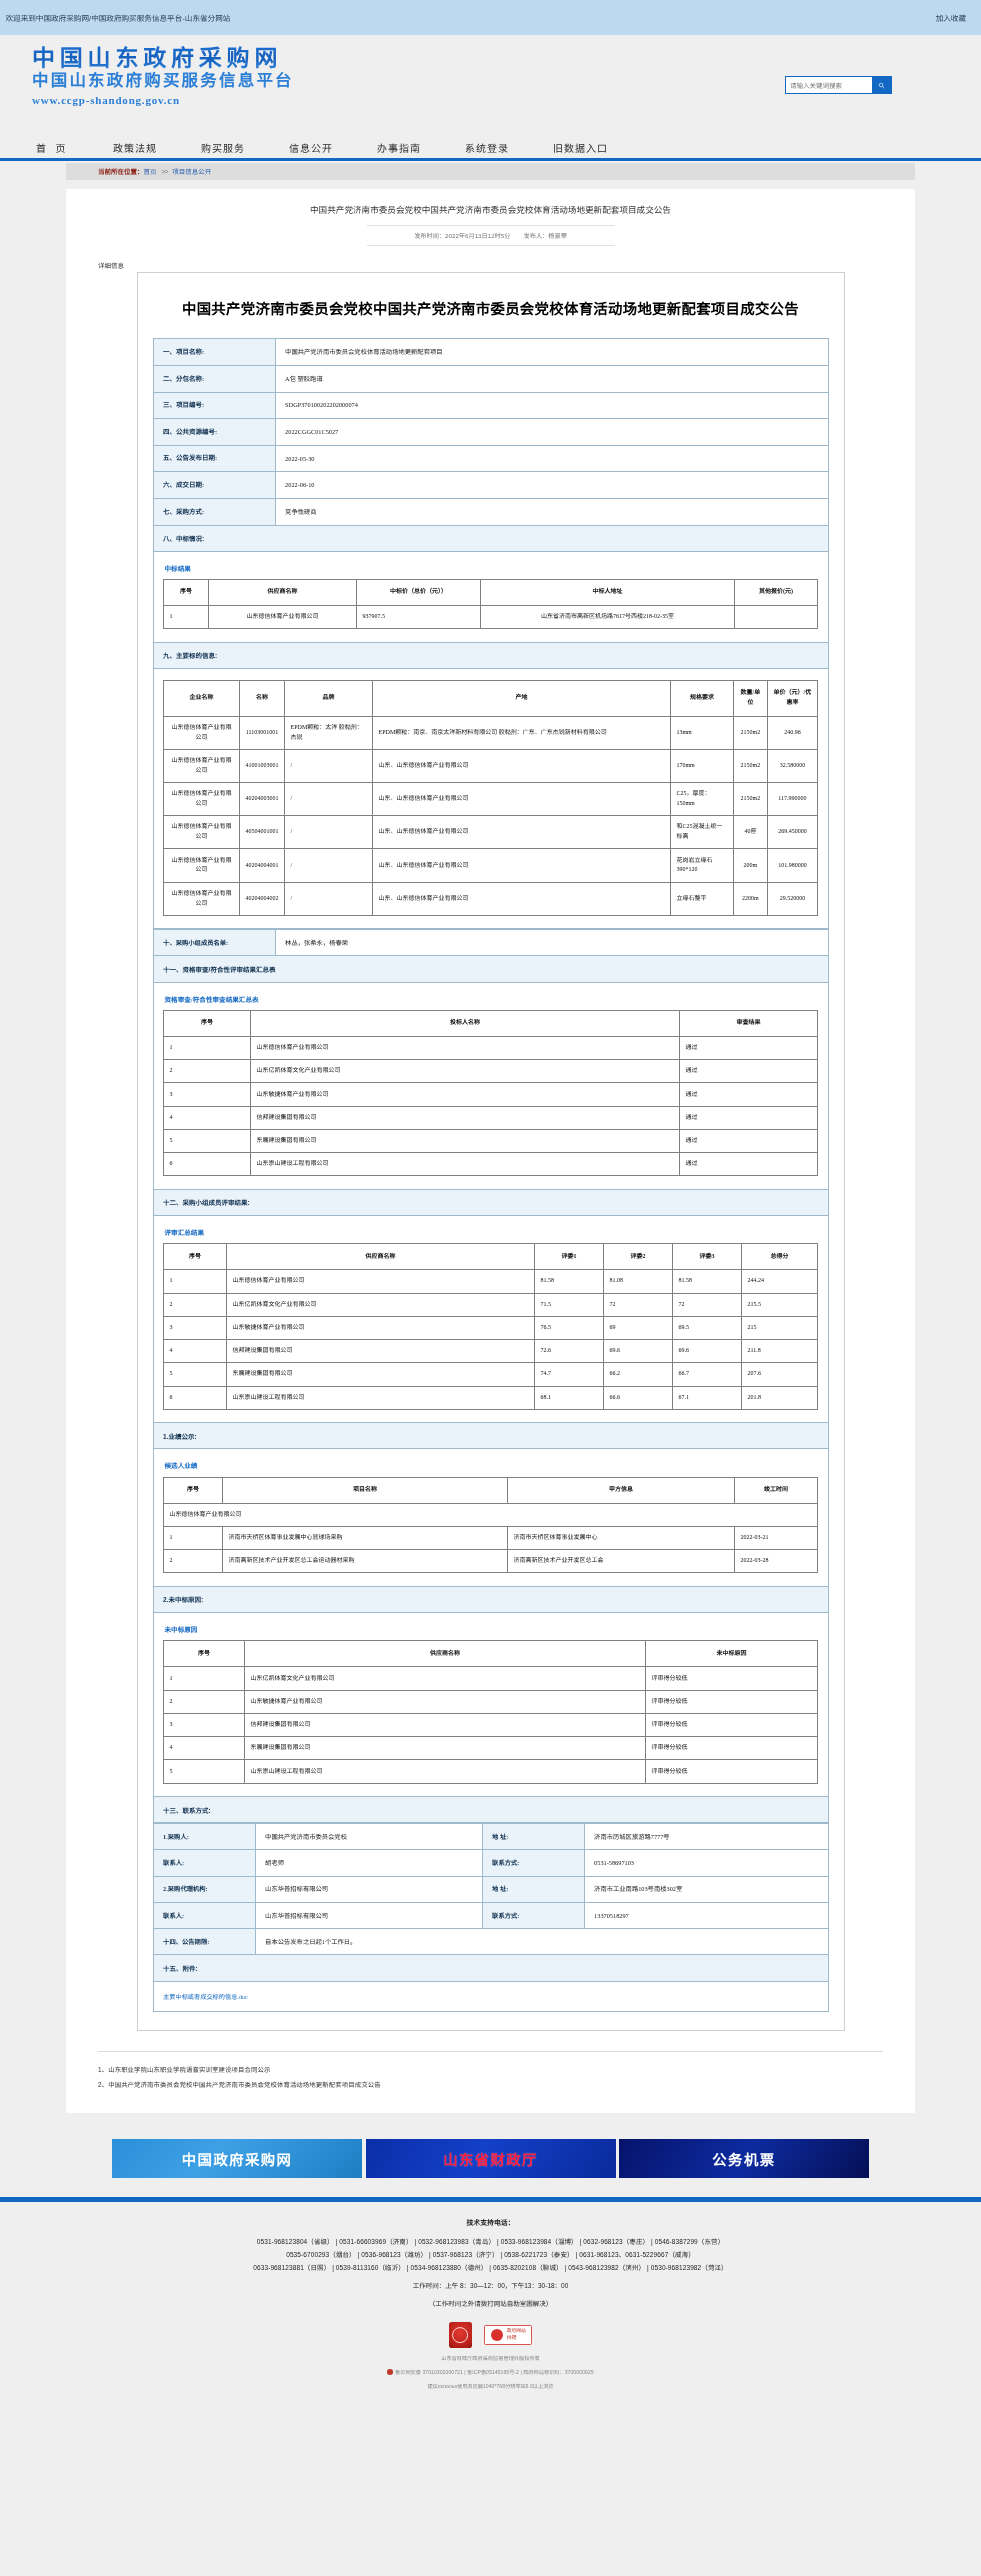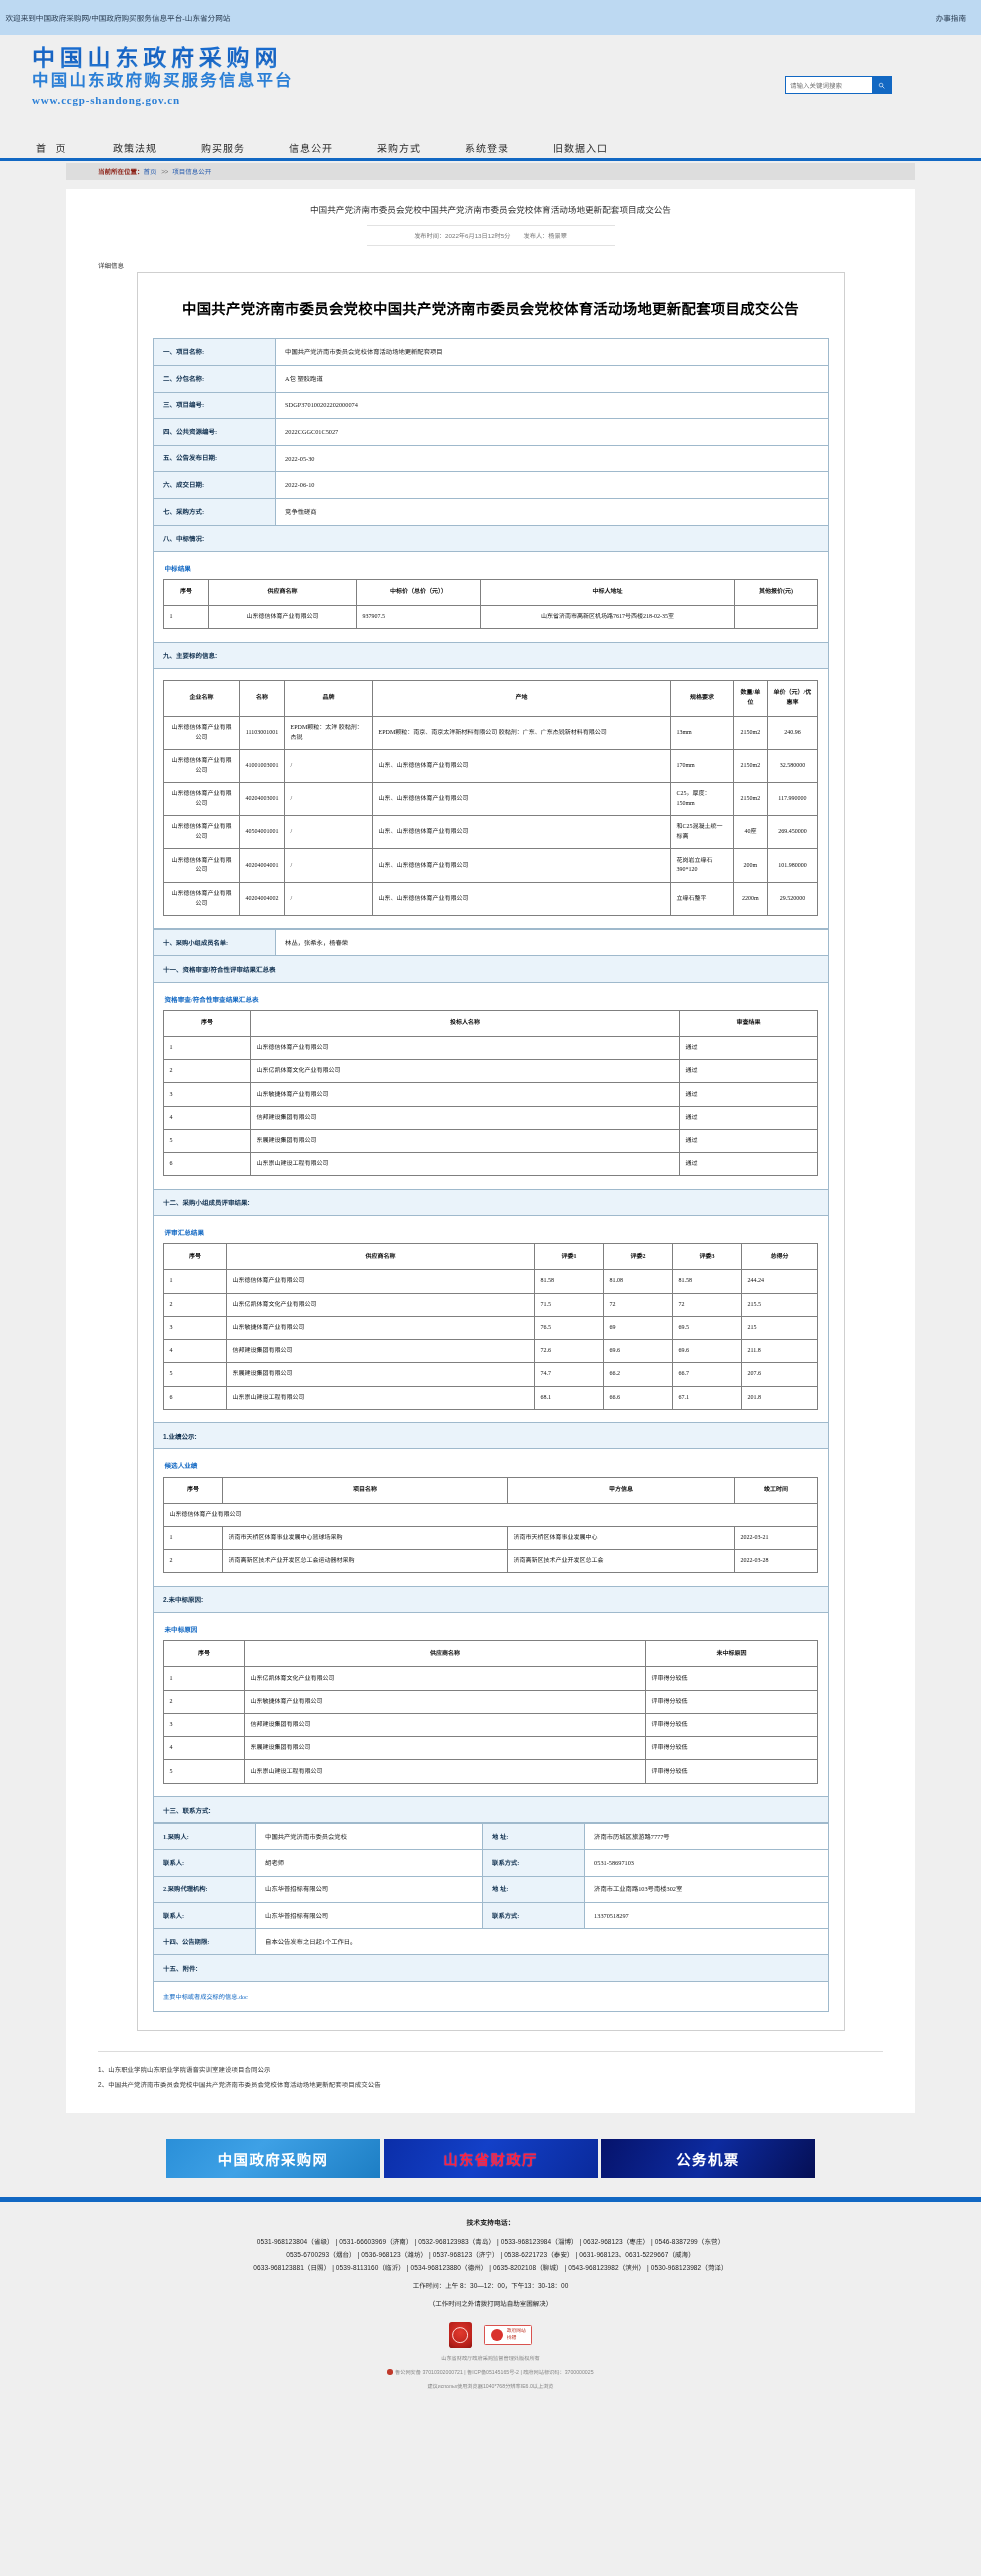--- a/index.html
+++ b/index.html
@@ -292,21 +292,21 @@
 
   
   .banners {
     display:flex;
     justify-content:center;
     gap:3.4px;
     padding:26px 0 19px;
     background:#efefef;
   }
   .banner {
-    width:214px; height:39px;
+    width:250px; height:39px;
     display:flex; align-items:center; justify-content:center;
     font-family:"Liberation Serif","DejaVu Serif",serif;
     font-size:14.4px; font-weight:bold; letter-spacing:1.4px;
   }
   .b1 { background:linear-gradient(135deg,#2a8fd8 0%,#3ea1e6 40%,#1d7ec4 100%); color:#fff; }
   .b2 { background:linear-gradient(120deg,#0b2ea8 0%,#1340c8 45%,#0a2a9c 100%); color:#e8002a; text-shadow:0 0 1.4px rgba(255,255,255,.35);}
   .b3 { background:linear-gradient(120deg,#06136b 0%,#0d2ba0 50%,#050f55 100%); color:#fff;text-align:center; }
   .b2 span { color:#ff1f3d; }
 
   .footrule { height:4.8px; background:#1268c3; }
@@ -354,21 +354,21 @@
   .beian-ic {
     display:inline-block;width:5.5px;height:5.5px;border-radius:50%;
     background:#c0392b;vertical-align:-0.7px;margin-right:2.1px;
   }
 </style>
 </head>
 <body>
 
 <div class="topbar">
   <span class="welcome">欢迎来到中国政府采购网/中国政府购买服务信息平台-山东省分网站</span>
-  <span class="fav">办事指南</span>
+  <span class="fav">加入收藏</span>
 </div>
 
 <div class="header">
   <div class="logo-wrap">
     <div class="logo-line1">中国山东政府采购网</div>
     <div class="logo-line2">中国山东政府购买服务信息平台</div>
     <div class="logo-line3">www.ccgp-shandong.gov.cn</div>
   </div>
 
   <div class="searchbox">
@@ -380,21 +380,21 @@
       </svg>
     </button>
   </div>
 </div>
 
 <div class="nav">
   <a href="#">首 页</a>
   <a href="#">政策法规</a>
   <a href="#">购买服务</a>
   <a href="#">信息公开</a>
-  <a href="#">采购方式</a>
+  <a href="#">办事指南</a>
   <a href="#">系统登录</a>
   <a href="#">旧数据入口</a>
 </div>
 <div class="navrule"></div>
 
 <div class="page">
 
   <div class="crumbbar">
     <span class="cur">当前所在位置：</span>
     <a href="#">首页</a>

